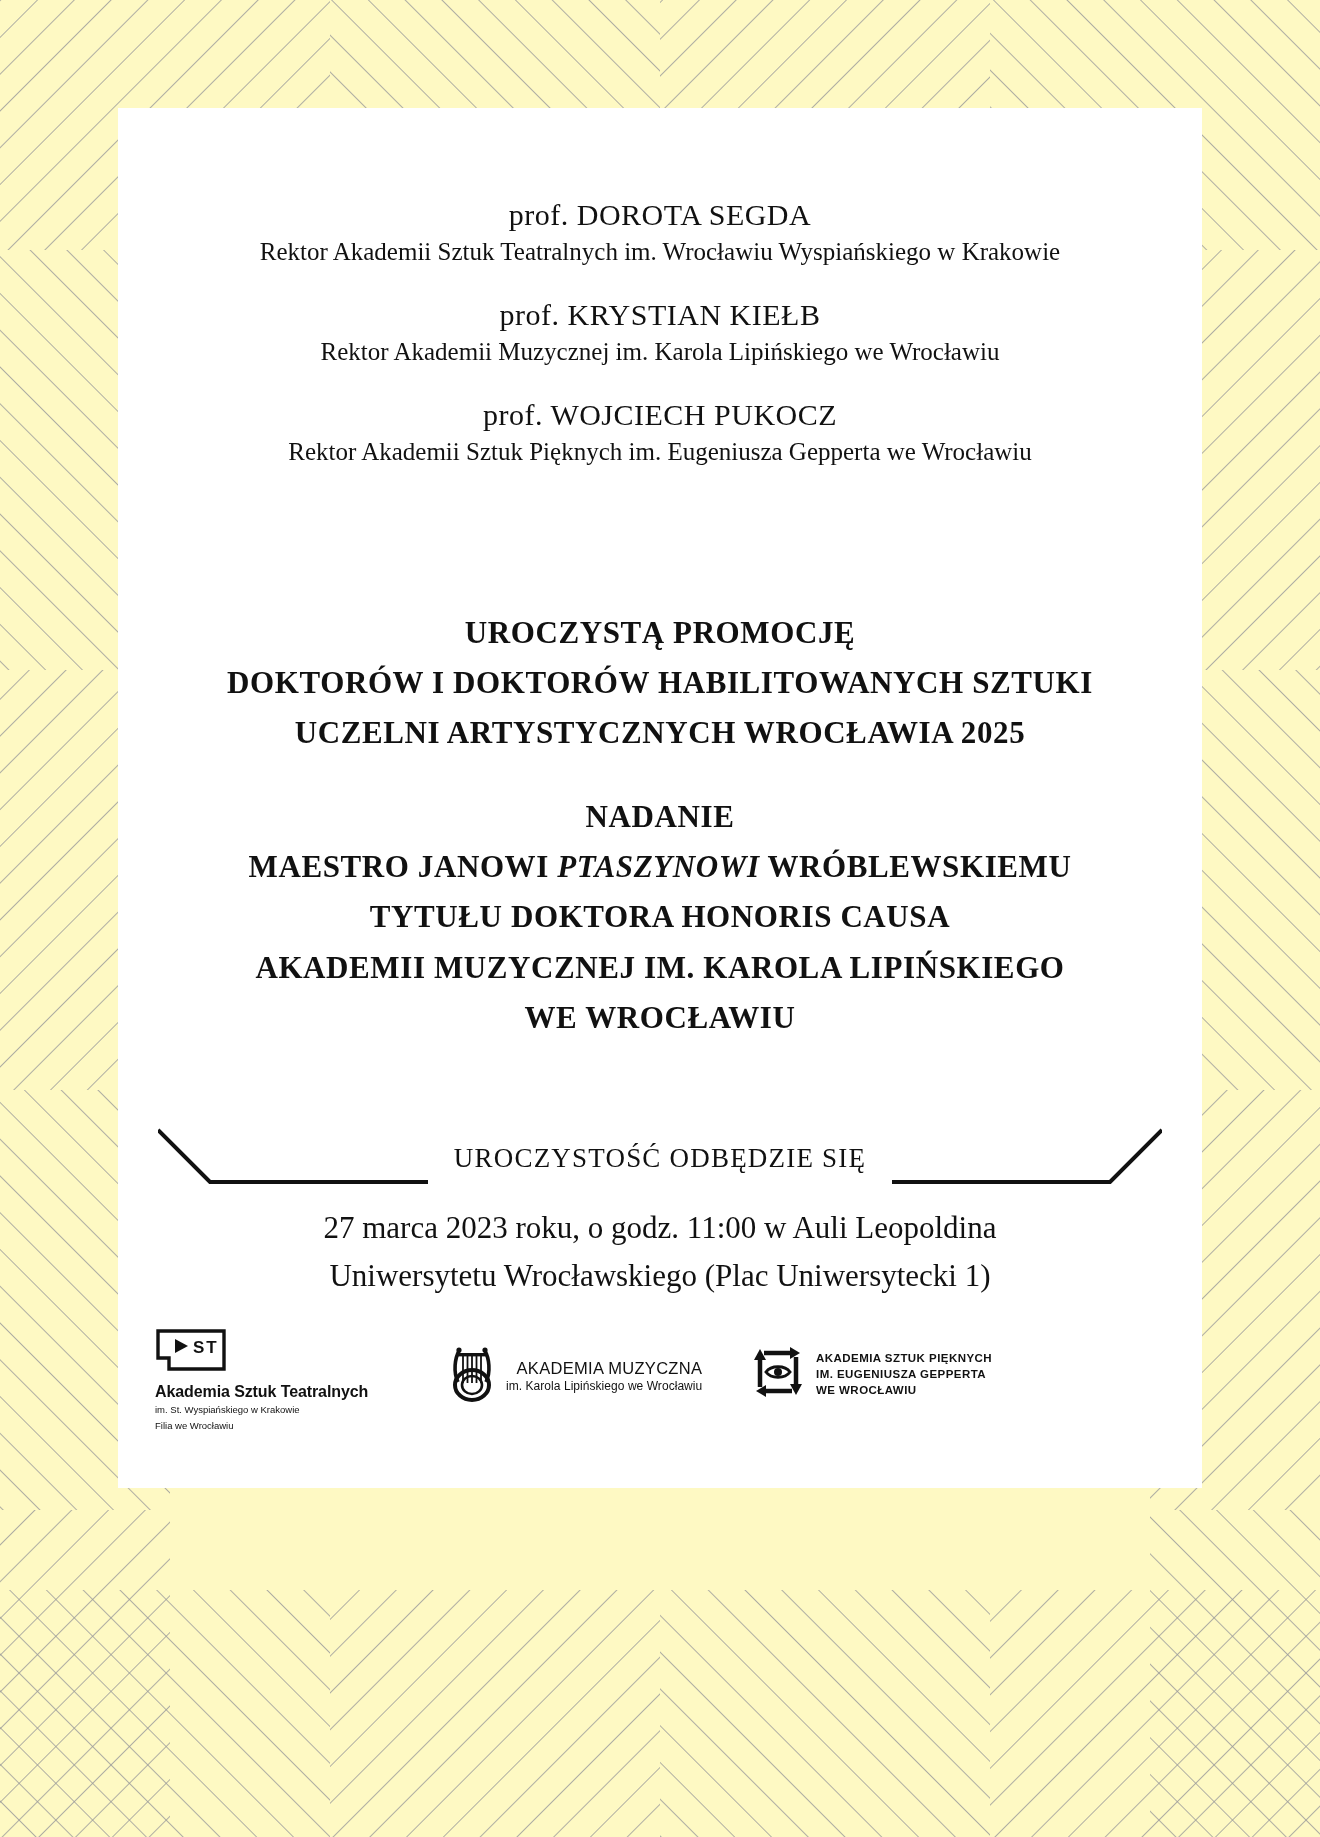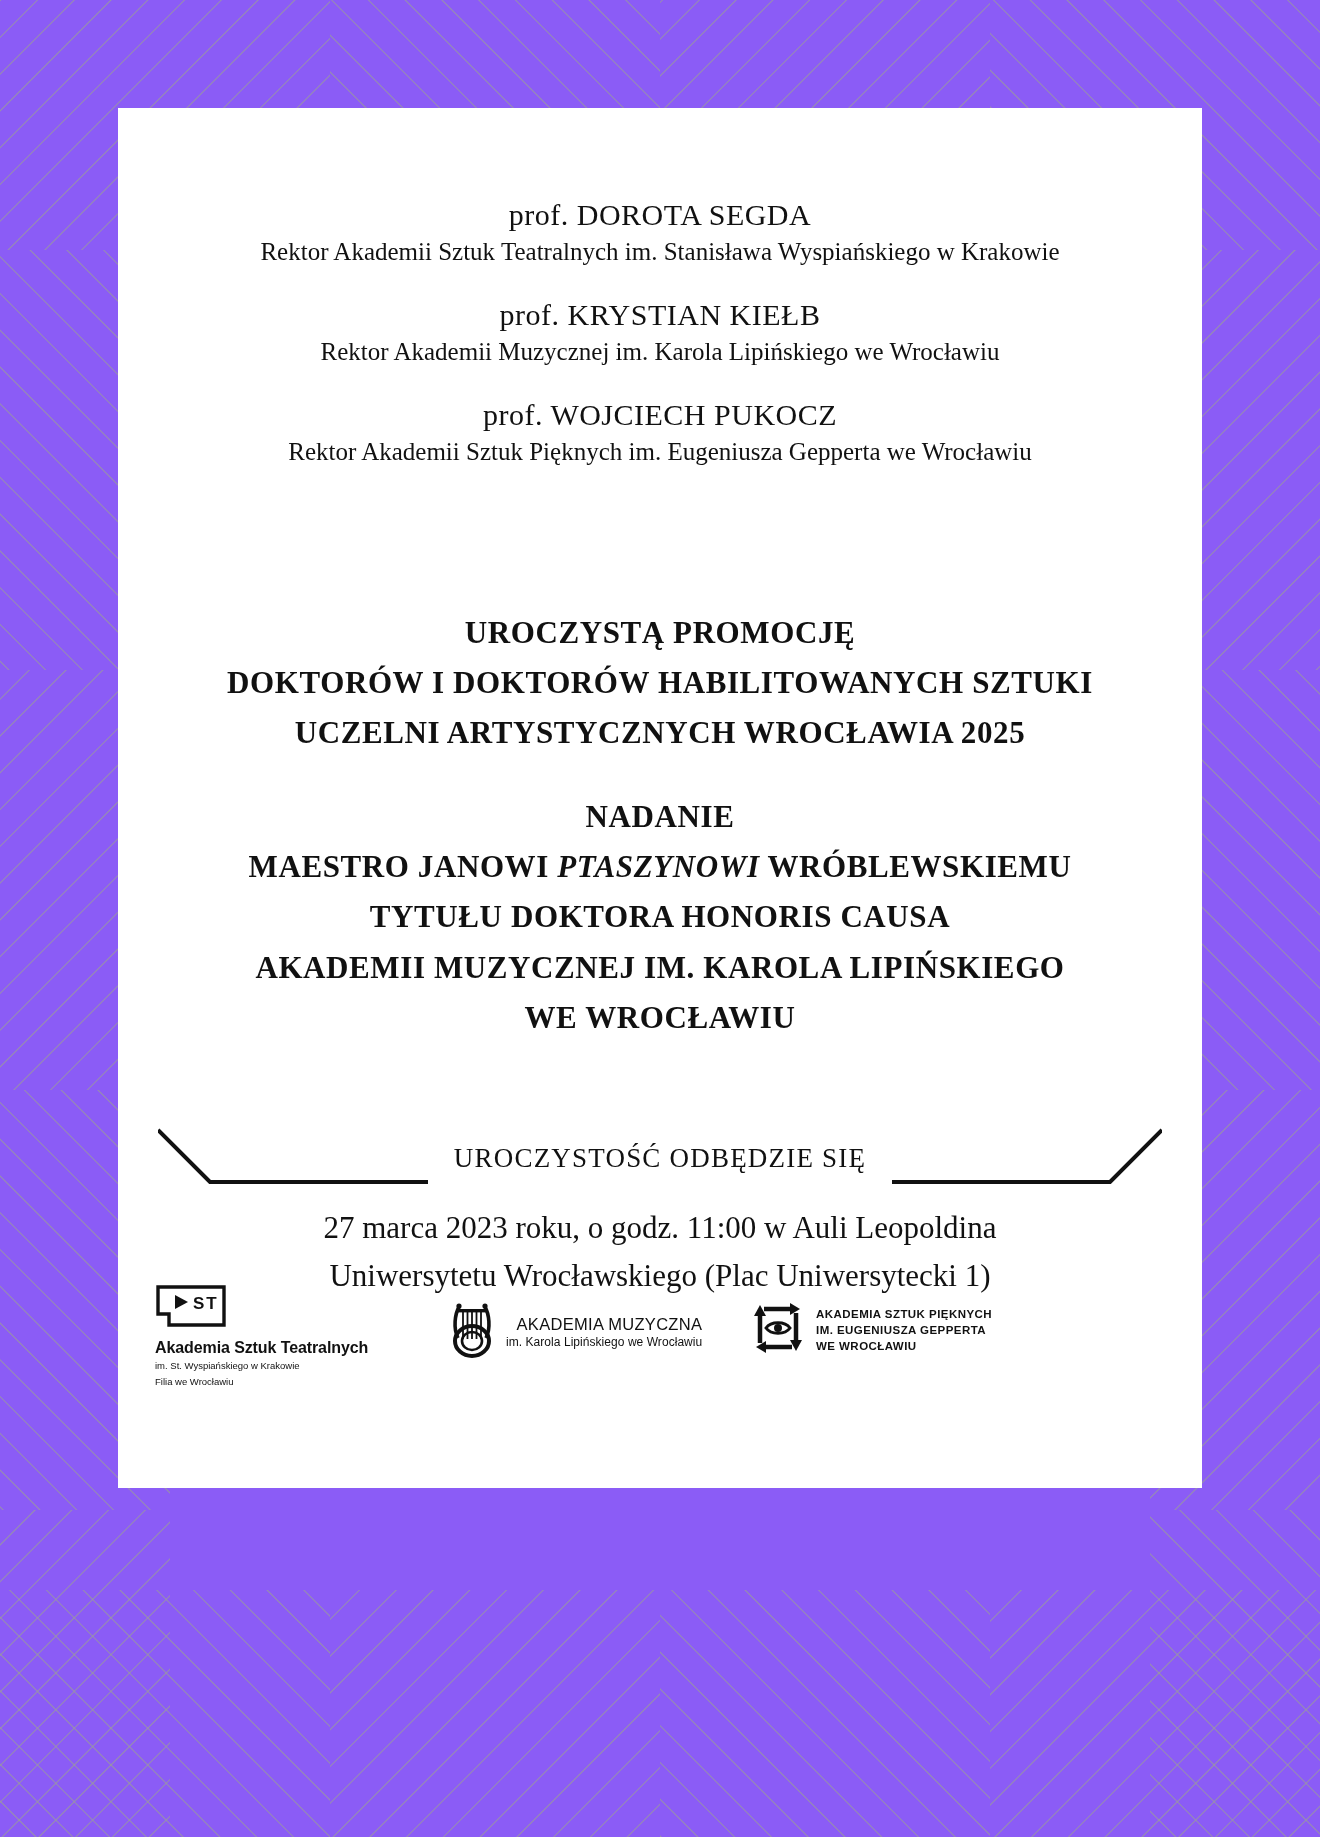--- a/index.html
+++ b/index.html
@@ -10,21 +10,21 @@
   body {
     font-family: "Liberation Serif", "DejaVu Serif", serif;
     color: #111111;
   }
 
   #poster {
     position: relative;
     width: 1320px;
     height: 1837px;
     overflow: hidden;
-    background: #8b5cf6;
+    background: #fef9c3;
   }
 
   
   .hatch-layer {
     position: absolute;
     inset: 0;
     pointer-events: none;
   }
   .hatch-layer svg { display: block; }
 
@@ -116,21 +116,21 @@
   }
   .details .ln {
     font-size: 31px;
     line-height: 1.56;
   }
 
   
   .logos {
     position: absolute;
     left: 0;
-    top: 1284px;
+    top: 1328px;
     width: 1320px;
     height: 120px;
   }
   .logo {
     position: absolute;
     display: flex;
     align-items: center;
     font-family: "Liberation Sans", "DejaVu Sans", sans-serif;
   }
   #logo-ast { left: 155px; top: 0px; display: block; }
@@ -213,21 +213,21 @@
   </div>
 
   <div class="inner-panel"></div>
 
   <div class="content">
 
     <div class="rectors">
 
       <div class="rector-block">
         <div class="rector-name">prof. DOROTA SEGDA</div>
-        <div class="rector-title">Rektor Akademii Sztuk Teatralnych im. Stanisława Wyspiańskiego w Krakowie</div>
+        <div class="rector-title">Rektor Akademii Sztuk Teatralnych im. Wrocławiu Wyspiańskiego w Krakowie</div>
       </div>
 
       <div class="rector-block">
         <div class="rector-name">prof. KRYSTIAN KIEŁB</div>
         <div class="rector-title">Rektor Akademii Muzycznej im. Karola Lipińskiego we Wrocławiu</div>
       </div>
 
       <div class="rector-block">
         <div class="rector-name">prof. WOJCIECH PUKOCZ</div>
         <div class="rector-title">Rektor Akademii Sztuk Pięknych im. Eugeniusza Gepperta we Wrocławiu</div>

